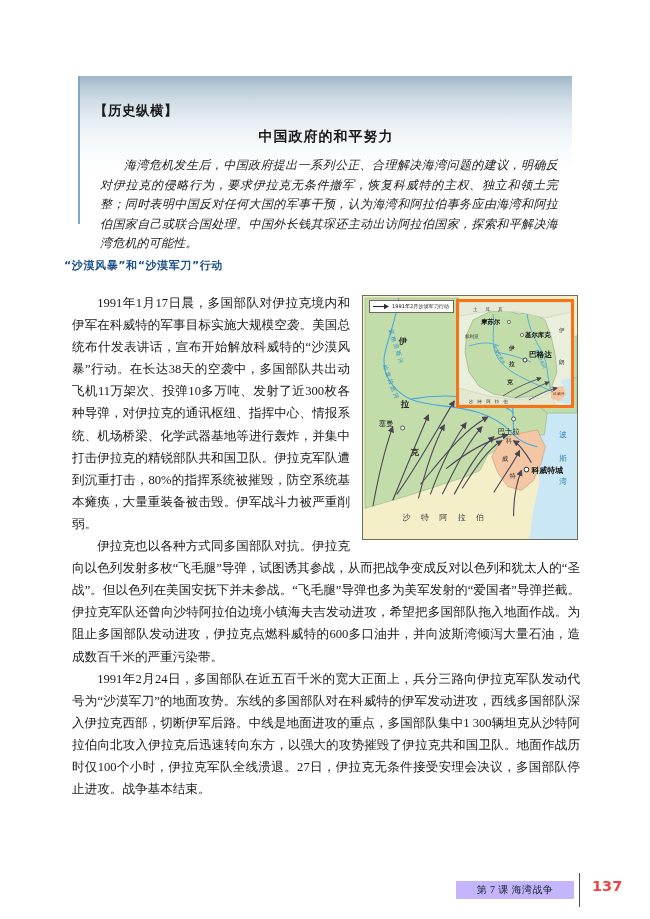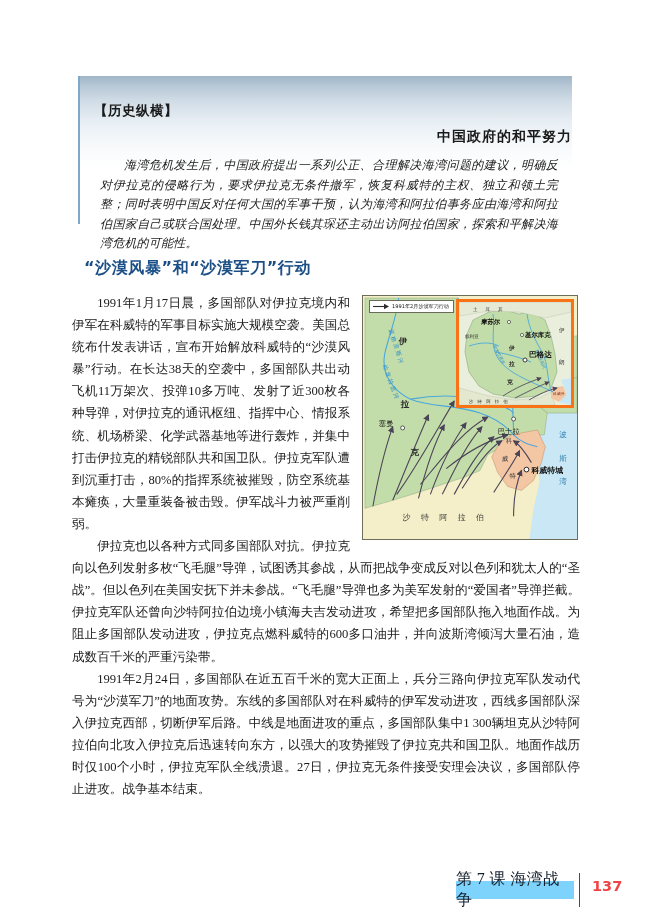--- a/index.html
+++ b/index.html
@@ -42,21 +42,21 @@
     font-size: 13.5px;
     font-weight: bold;
     letter-spacing: 0.5px;
     font-family: "Liberation Serif", "DejaVu Serif", serif;
   }
   .hist-title {
     position: absolute;
     left: 0;
     top: 52px;
     width: 100%;
-    text-align: right;
+    text-align: center;
     font-size: 14px;
     font-weight: bold;
     letter-spacing: 1px;
   }
   .hist-body {
     position: absolute;
     left: 20px;
     top: 80px;
     width: 458px;
     font-size: 12px;
@@ -64,23 +64,23 @@
     text-align: justify;
     text-indent: 2em;
     font-style: italic;
     font-family: "DejaVu Serif", "Liberation Serif", serif;
     letter-spacing: 0.2px;
   }
 
   
   .section-head {
     position: absolute;
-    left: 84px;
+    left: 64px;
     top: 258px;
-    font-size: 16px;
+    font-size: 11px;
     font-weight: bold;
     color: #1b4f86;
     letter-spacing: 0.6px;
     font-family: "DejaVu Sans", "Liberation Sans", sans-serif;
   }
 
   
   .article {
     position: absolute;
     left: 72px;
@@ -159,25 +159,25 @@
   }
   .inset-svg { display: block; width: 100%; height: 100%; }
 
   
   .footer-tab {
     position: absolute;
     left: 456px;
     top: 881px;
     width: 118px;
     height: 18px;
-    background: #7dd3fc;
+    background: #c4b5fd;
     display: flex;
     align-items: center;
     justify-content: center;
-    font-size: 16px;
+    font-size: 10px;
     color: #14202e;
     letter-spacing: 0.4px;
   }
   .footer-rule {
     position: absolute;
     left: 579px;
     top: 873px;
     width: 1px;
     height: 34px;
     background: #4b4b4b;

